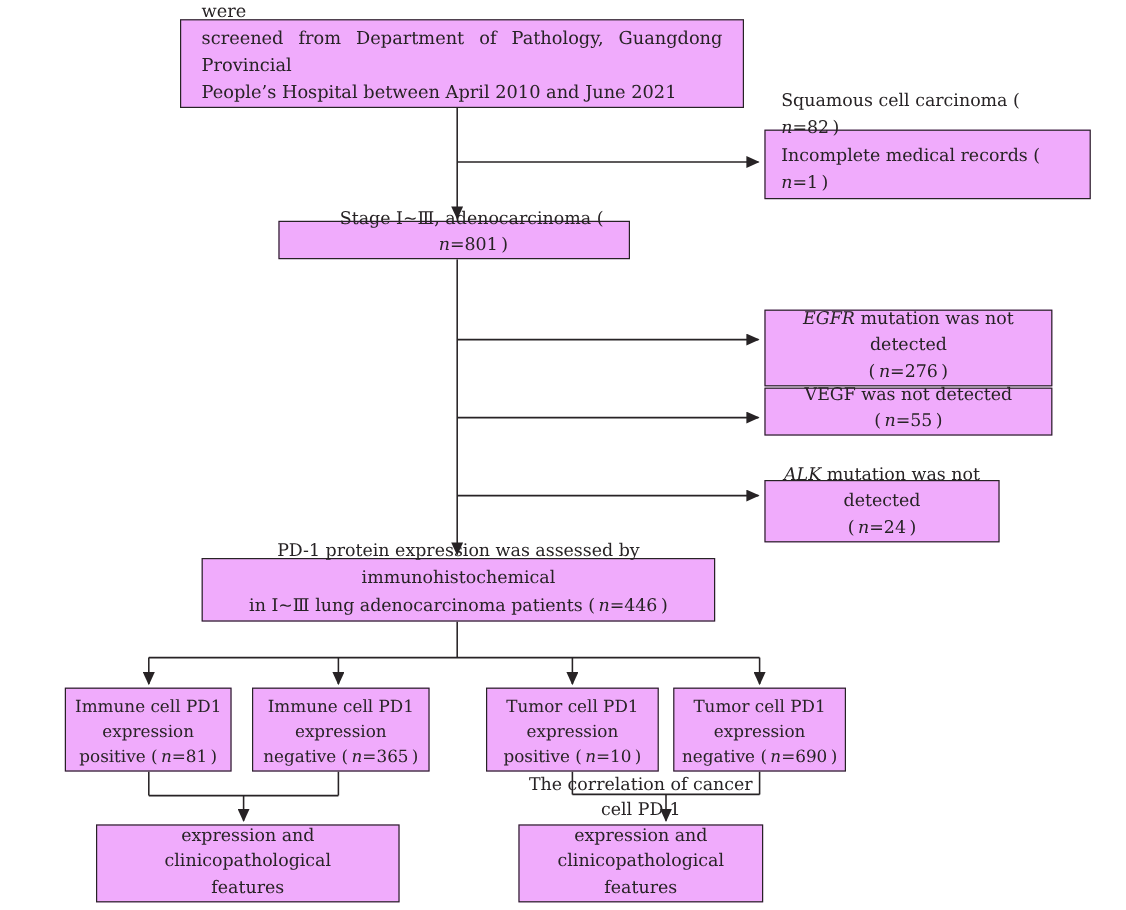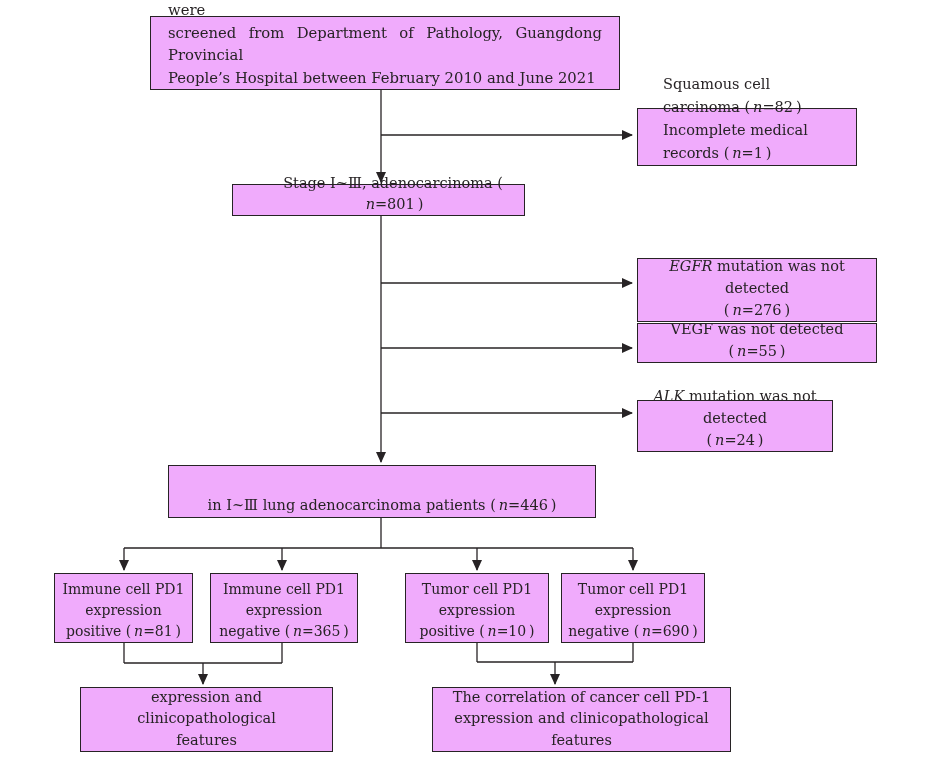--- a/index.html
+++ b/index.html
@@ -24,32 +24,32 @@
     justify-content: flex-end;
     text-align: center;
     line-height: 21px;
   }
   .node .it { font-style: italic; }
   .node .line { width: 100%; }
   .align-left { text-align: left; }
   .line.j { text-align: justify; text-align-last: justify; }
 
   #n-screening   { left: 150px; top: 16px;  width: 470px; height: 74px; padding: 0 17px; line-height: 22.5px; font-size: 14.8px; }
-  #n-excl1       { left: 637px; top: 108px; width: 220px; height: 58px; padding: 0 25px; line-height: 23px; }
+  #n-excl1       { left: 637px; top: 108px; width: 272px; height: 58px; padding: 0 13px; line-height: 23px; }
   #n-stage       { left: 232px; top: 184px; width: 293px; height: 32px; padding-left: 32px; }
   #n-egfr        { left: 637px; top: 258px; width: 240px; height: 64px; line-height: 22px; }
   #n-vegf        { left: 637px; top: 323px; width: 240px; height: 40px; line-height: 22px; }
   #n-alk         { left: 637px; top: 400px; width: 196px; height: 52px; line-height: 22px; }
   #n-pd1         { left: 168px; top: 465px; width: 428px; height: 53px; line-height: 23px; }
   #n-immune-pos  { left: 54px;  top: 573px; width: 139px; height: 70px; font-size: 14px; }
   #n-immune-neg  { left: 210px; top: 573px; width: 148px; height: 70px; font-size: 14px; }
   #n-tumor-pos   { left: 405px; top: 573px; width: 144px; height: 70px; font-size: 14px; }
   #n-tumor-neg   { left: 561px; top: 573px; width: 144px; height: 70px; font-size: 14px; }
   #n-corr-immune { left: 80px;  top: 687px; width: 253px; height: 65px; line-height: 21.5px; }
-  #n-corr-cancer { left: 432px; top: 687px; width: 299px; height: 65px; line-height: 21.5px; }
+  #n-corr-cancer { left: 432px; top: 687px; width: 204px; height: 65px; line-height: 21.5px; }
 </style>
 </head>
 <body>
 
 <div class="canvas">
 
   <svg class="wires" width="938" height="758" viewBox="0 0 938 758">
     <defs>
       <marker id="ah" markerUnits="userSpaceOnUse" markerWidth="12" markerHeight="10" refX="10" refY="5" orient="auto">
         <path d="M0 0 L11 5 L0 10 Z" fill="#272325"></path>
@@ -78,21 +78,21 @@
       <line x1="477" y1="643" x2="477" y2="662"></line>
       <line x1="633" y1="643" x2="633" y2="662"></line>
       <line x1="477" y1="662" x2="633" y2="662"></line>
       <line x1="555" y1="662" x2="555" y2="684" marker-end="url(#ah)"></line>
     </g>
   </svg>
 
   <div class="node align-left" id="n-screening">
       <div class="line j"><span>884 NSCLC patients with fully resectable and untreated were</span></div>
       <div class="line j"><span>screened from Department of Pathology, Guangdong Provincial</span></div>
-      <div class="line"><span>People’s Hospital between February 2010 and June 2021</span></div>
+      <div class="line"><span>People’s Hospital between April 2010 and June 2021</span></div>
     </div>
   <div class="node align-left" id="n-excl1">
       <div class="line"><span>Squamous cell carcinoma ( </span><span class="it">n</span><span>=82 )</span></div>
       <div class="line"><span>Incomplete medical records ( </span><span class="it">n</span><span>=1 )</span></div>
     </div>
   <div class="node" id="n-stage">
       <div class="line"><span>Stage Ⅰ~Ⅲ, adenocarcinoma ( </span><span class="it">n</span><span>=801 )</span></div>
     </div>
   <div class="node" id="n-egfr">
       <div class="line"><span class="it">EGFR</span><span> mutation was not detected</span></div>
@@ -100,20 +100,21 @@
     </div>
   <div class="node" id="n-vegf">
       <div class="line"><span>VEGF was not detected</span></div>
       <div class="line"><span>( </span><span class="it">n</span><span>=55 )</span></div>
     </div>
   <div class="node" id="n-alk">
       <div class="line"><span class="it">ALK</span><span> mutation was not detected</span></div>
       <div class="line"><span>( </span><span class="it">n</span><span>=24 )</span></div>
     </div>
   <div class="node" id="n-pd1">
+      <div class="line"><span>PD-1 protein expression was assessed by immunohistochemical</span></div>
       <div class="line"><span>in Ⅰ~Ⅲ lung adenocarcinoma patients ( </span><span class="it">n</span><span>=446 )</span></div>
     </div>
   <div class="node" id="n-immune-pos">
       <div class="line"><span>Immune cell PD1</span></div>
       <div class="line"><span>expression</span></div>
       <div class="line"><span>positive ( </span><span class="it">n</span><span>=81 )</span></div>
     </div>
   <div class="node" id="n-immune-neg">
       <div class="line"><span>Immune cell PD1</span></div>
       <div class="line"><span>expression</span></div>

